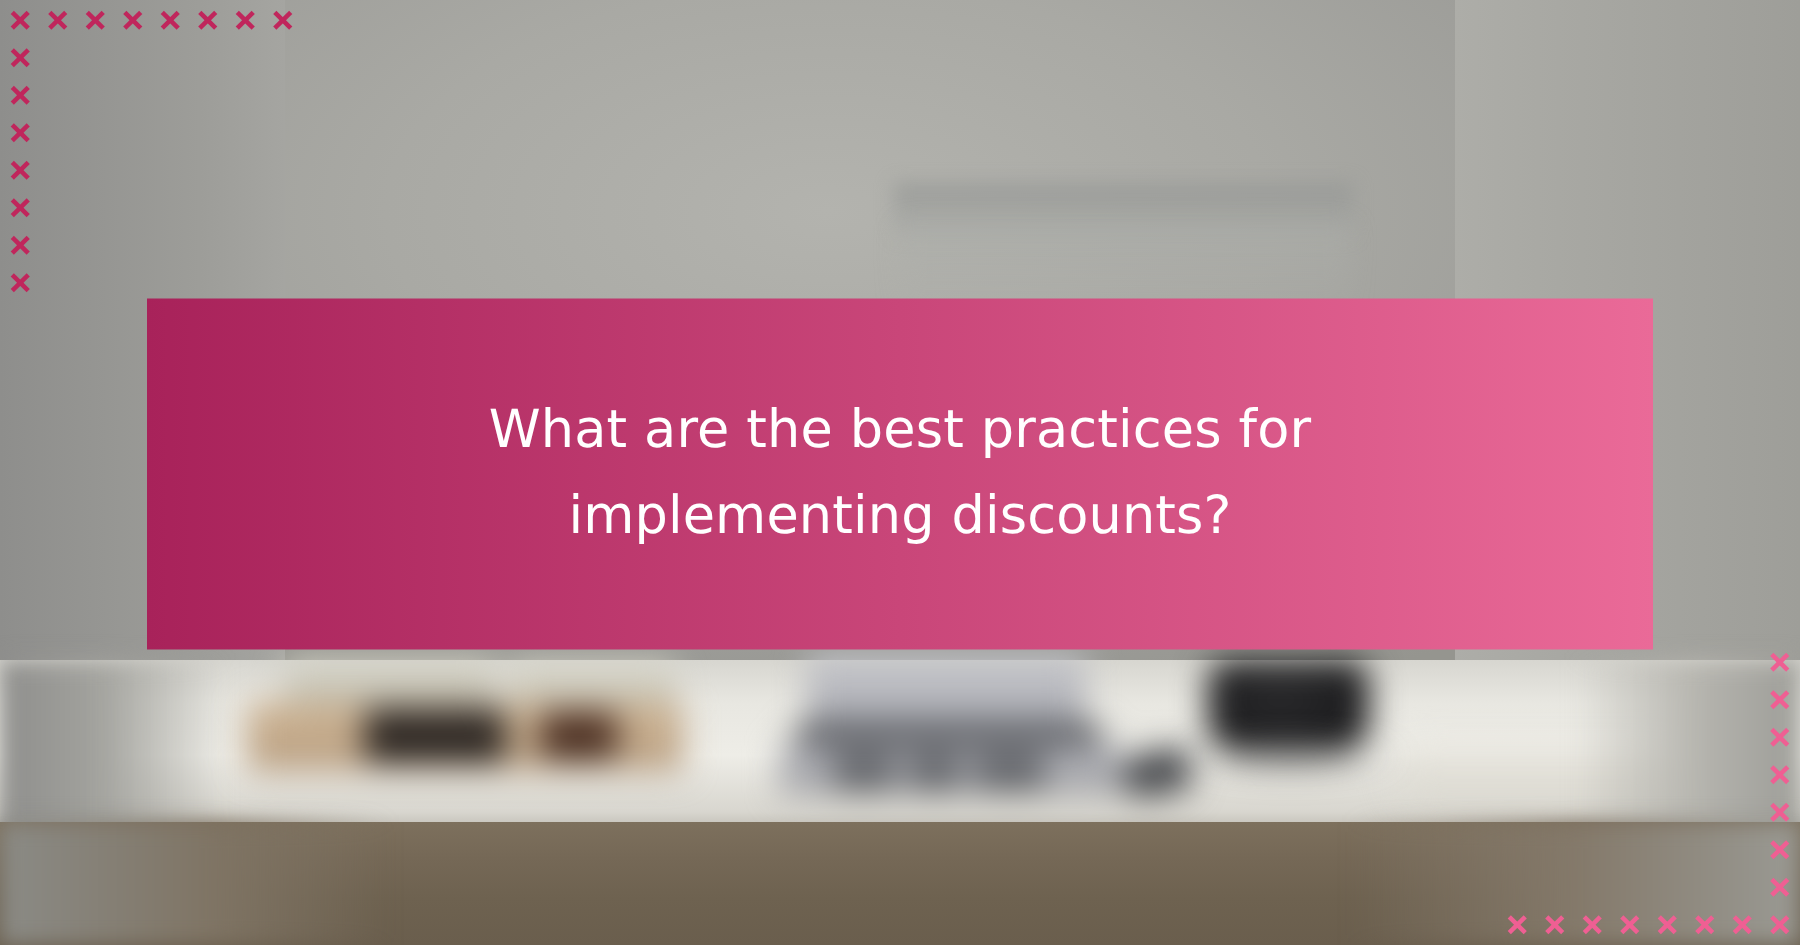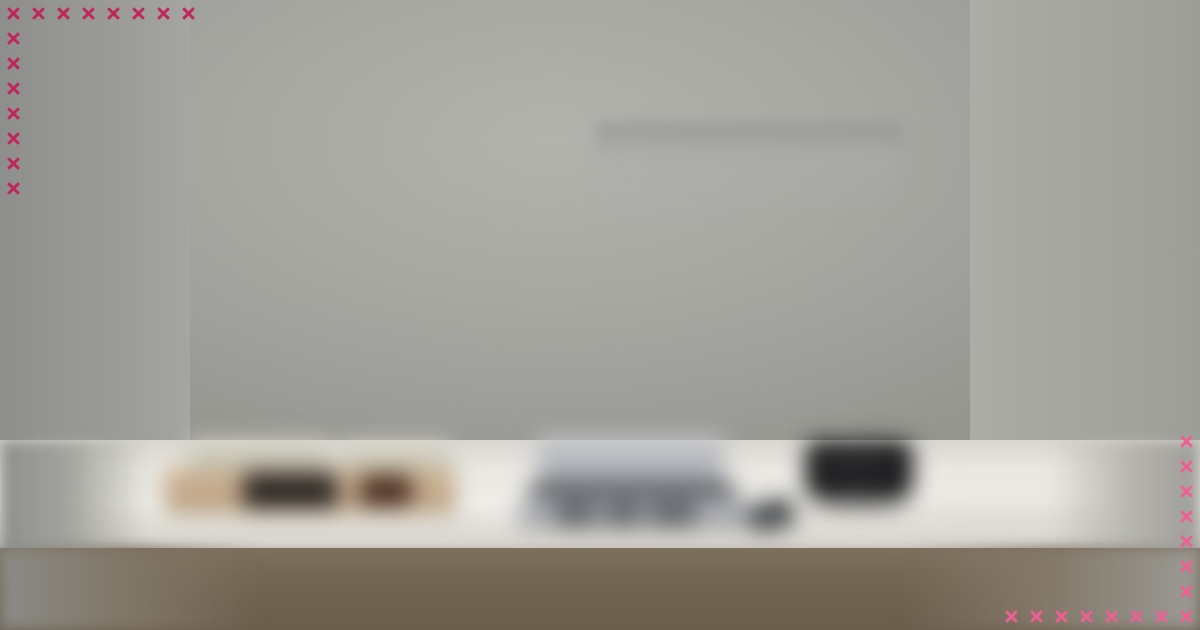--- a/index.html
+++ b/index.html
@@ -435,14 +435,17 @@
       <div class="x-mark"></div>
       <div class="x-mark"></div>
       <div class="x-mark"></div>
       <div class="x-mark"></div>
       <div class="x-mark"></div>
       <div class="x-mark"></div>
       <div class="x-mark"></div>
       <div class="x-mark"></div>
     </div>
 
+  <div id="headline-banner" style="background: linear-gradient(to right, rgb(168, 34, 90) 0%, rgb(234, 106, 152) 100%);">
+    <h1 id="headline-text" style="color: rgb(255, 255, 255); font-size: 35px;">What are the best practices for implementing discounts?</h1>
+  </div>
 
 </div>
 
 </body></html>

